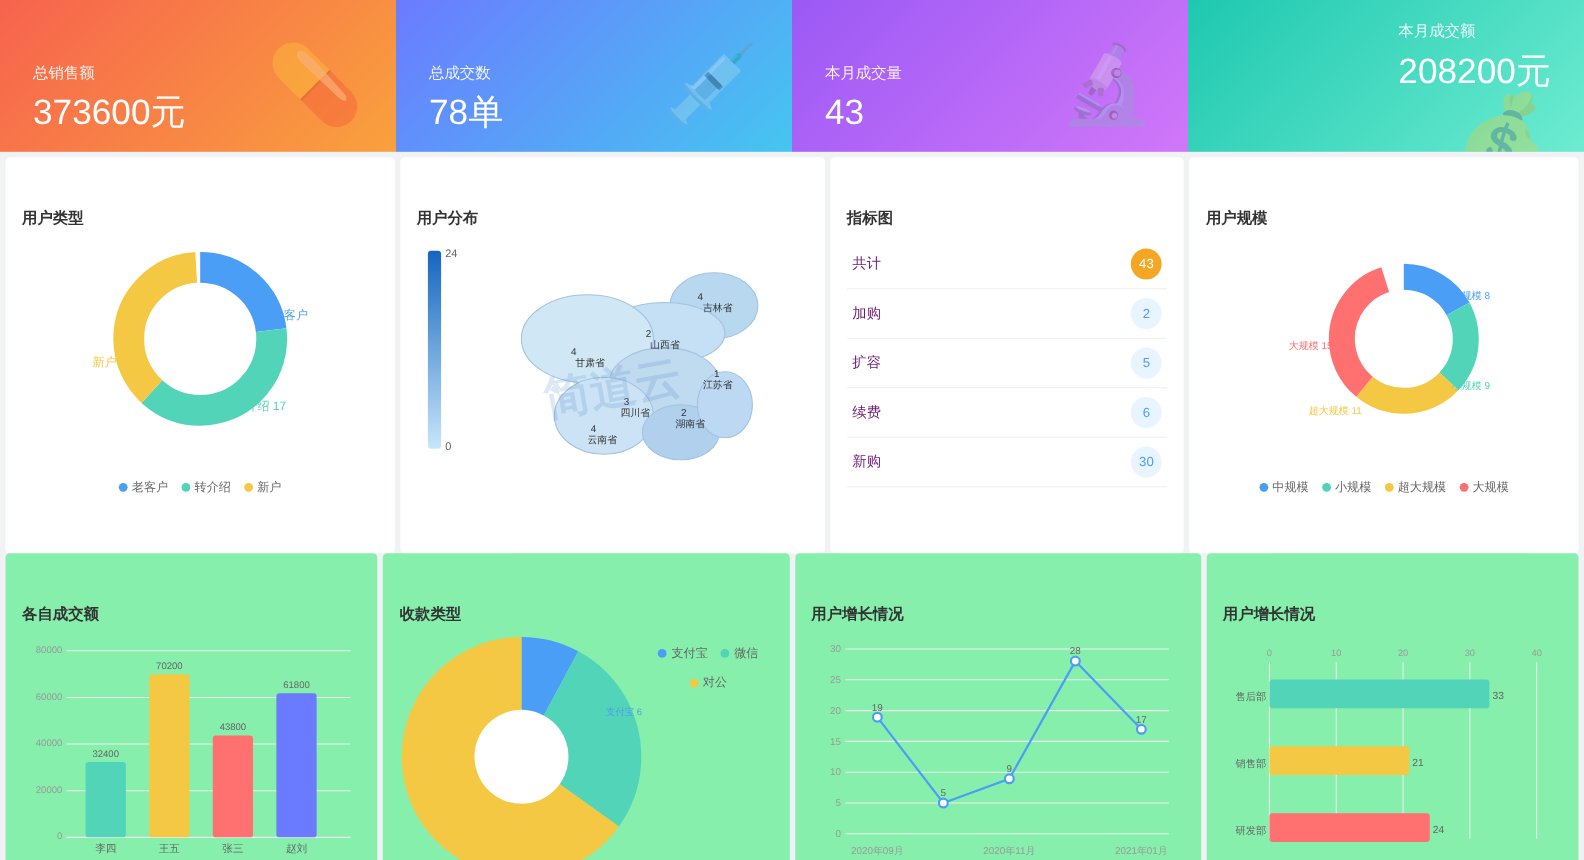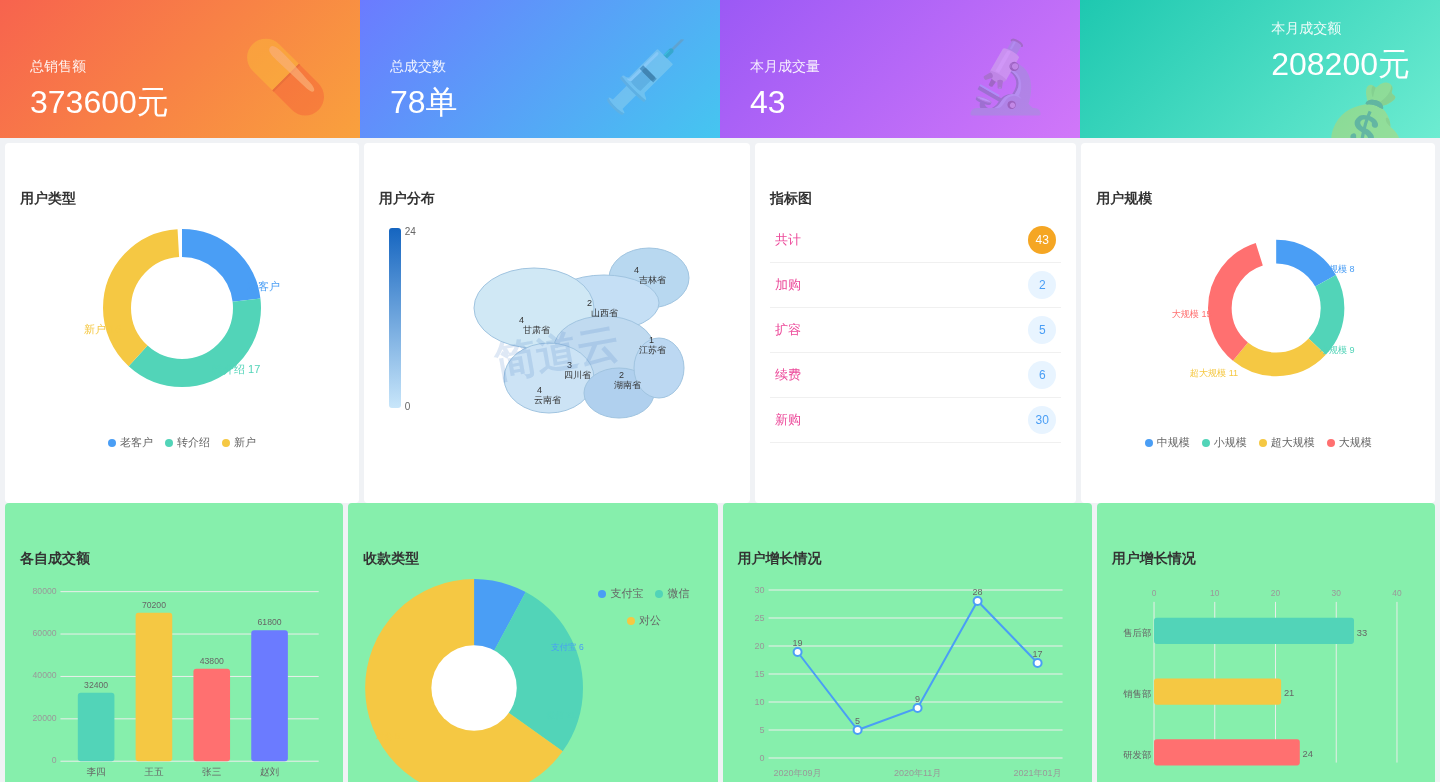--- a/index.html
+++ b/index.html
@@ -26,21 +26,21 @@
     .donut-svg { width: 200px; height: 180px; }
 
     
     .legend { display: flex; gap: 12px; margin-top: 8px; flex-wrap: wrap; justify-content: center; }
     .legend-item { display: flex; align-items: center; gap: 4px; font-size: 11px; color: #666; }
     .legend-dot { width: 8px; height: 8px; border-radius: 50%; }
 
     
     .indicator-table { width: 100%; }
     .indicator-row { display: flex; justify-content: space-between; align-items: center; padding: 8px 5px; border-bottom: 1px solid #f0f0f0; }
-    .indicator-label { color: #ec4899; font-size: 13px; }
+    .indicator-label { color: #701a75; font-size: 13px; }
     .indicator-value { background: #e8f4ff; color: #4a9ef5; border-radius: 50%; width: 28px; height: 28px; display: flex; align-items: center; justify-content: center; font-size: 12px; }
     .indicator-value.highlight { background: #f5a623; color: white; }
 
     
     .pie-container { display: flex; flex-direction: row; align-items: flex-start; }
 
     .row1-wrapper, .row2-wrapper { display: flex; gap: 5px; padding: 5px 5px 0 5px; }
 
     .card-quarter { flex: 1; background: white; border-radius: 4px; padding: 15px; min-height: 310px; position: relative; }
     .card-quarter2 { flex: 1; background: #86efac; border-radius: 4px; padding: 15px; min-height: 290px; position: relative; }

